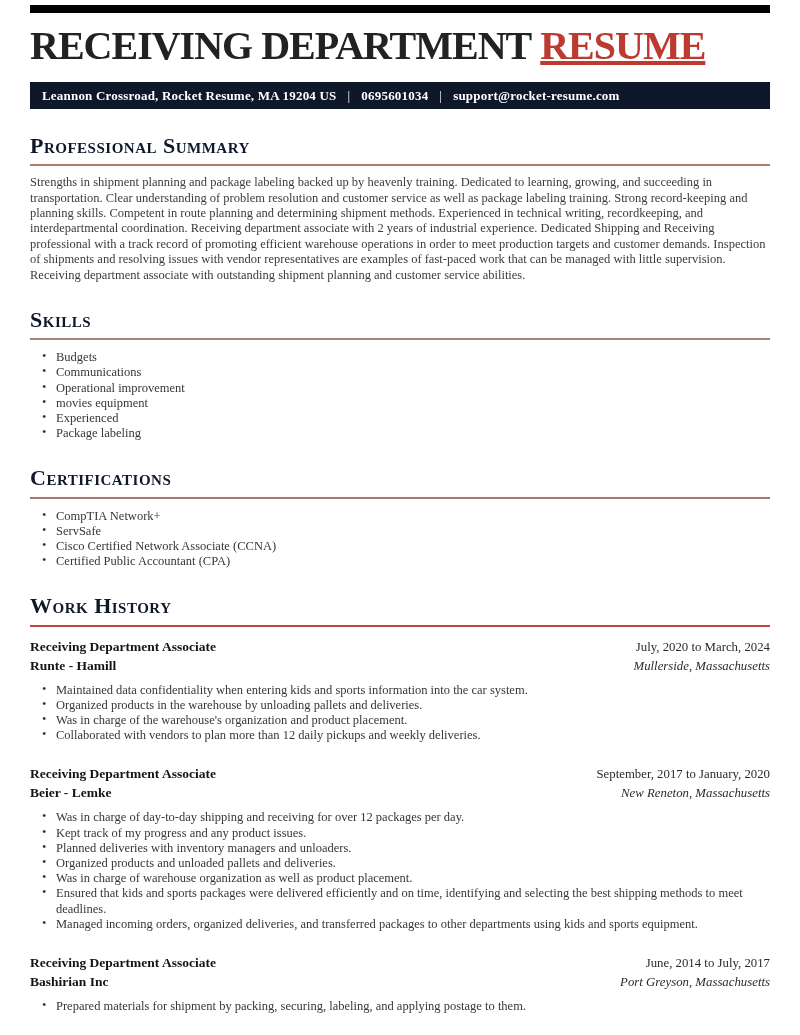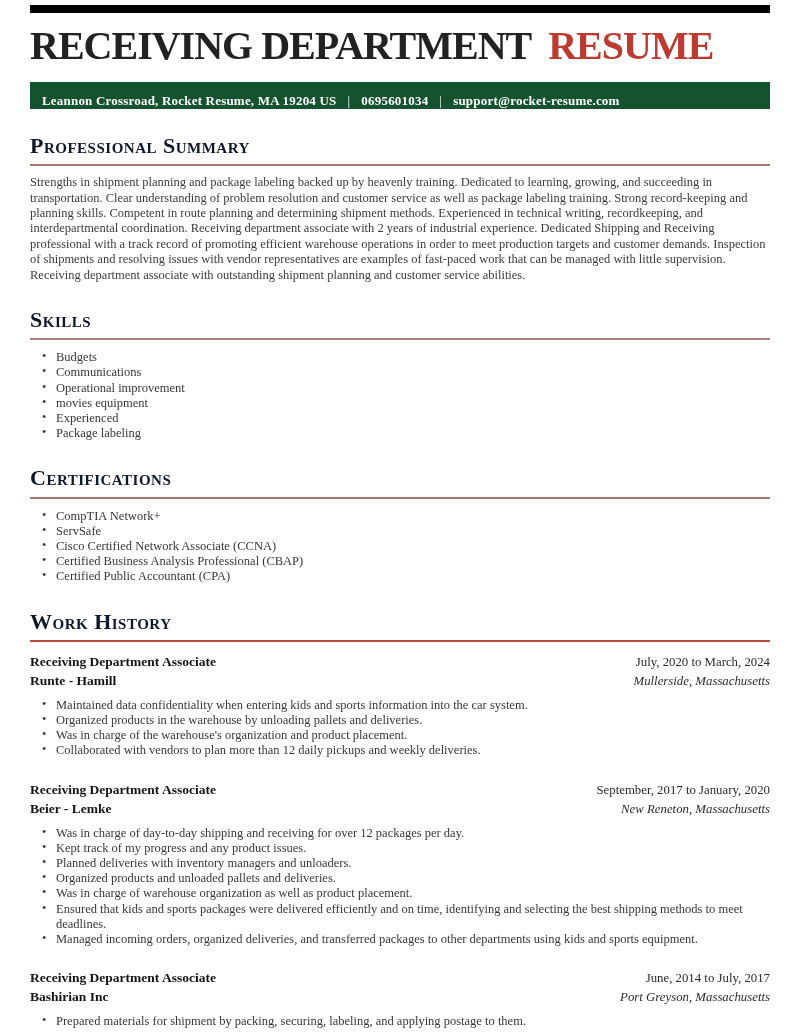--- a/index.html
+++ b/index.html
@@ -12,25 +12,25 @@
   .page { padding: 0 30px 20px 30px; }
 
   .topbar { height: 8px; background: #000; margin-top: 5px; }
 
   .title {
     margin: 12px 0 0 0;
     font-size: 40px; font-weight: 700; line-height: 1.05;
     letter-spacing: -1px; white-space: nowrap;
     color: #222222;
   }
-  .title .accent { margin-left: 17px; }
+  .title .accent { margin-left: 9px; text-decoration: underline; }
 
   .contactbar {
-    margin-top: 15px; background: #14532d; color: #fff;
-    height: 27px; display: flex; align-items: flex-end;
+    margin-top: 15px; background: #0f172a; color: #fff;
+    height: 27px; display: flex; align-items: center;
     padding: 0 12px; font-size: 13px; font-weight: 700;
     letter-spacing: 0.2px;
   }
   .contactbar .sep { margin: 0 11px; font-weight: 400; }
 
   section { margin-top: 25px; }
   .sec-h {
     margin: 0; font-variant: small-caps;
     font-size: 22px; font-weight: 700; line-height: 1.1;
     letter-spacing: 0.5px; color: #0f172a;
@@ -100,21 +100,20 @@
     </div>
   </section>
 
   <section>
     <h2 class="sec-h">Certifications</h2>
     <div class="rule" style="background-color: rgb(166, 121, 111);"></div>
     <ul class="blist">
         <li>CompTIA Network+</li>
         <li>ServSafe</li>
         <li>Cisco Certified Network Associate (CCNA)</li>
-        <li>Certified Business Analysis Professional (CBAP)</li>
         <li>Certified Public Accountant (CPA)</li>
       </ul>
   </section>
 
   <section>
     <h2 class="sec-h">Work History</h2>
     <div class="rule" style="background-color: rgb(183, 73, 63);"></div>
     <div id="jobs">
         <div class="job">
           <div class="job-row">

